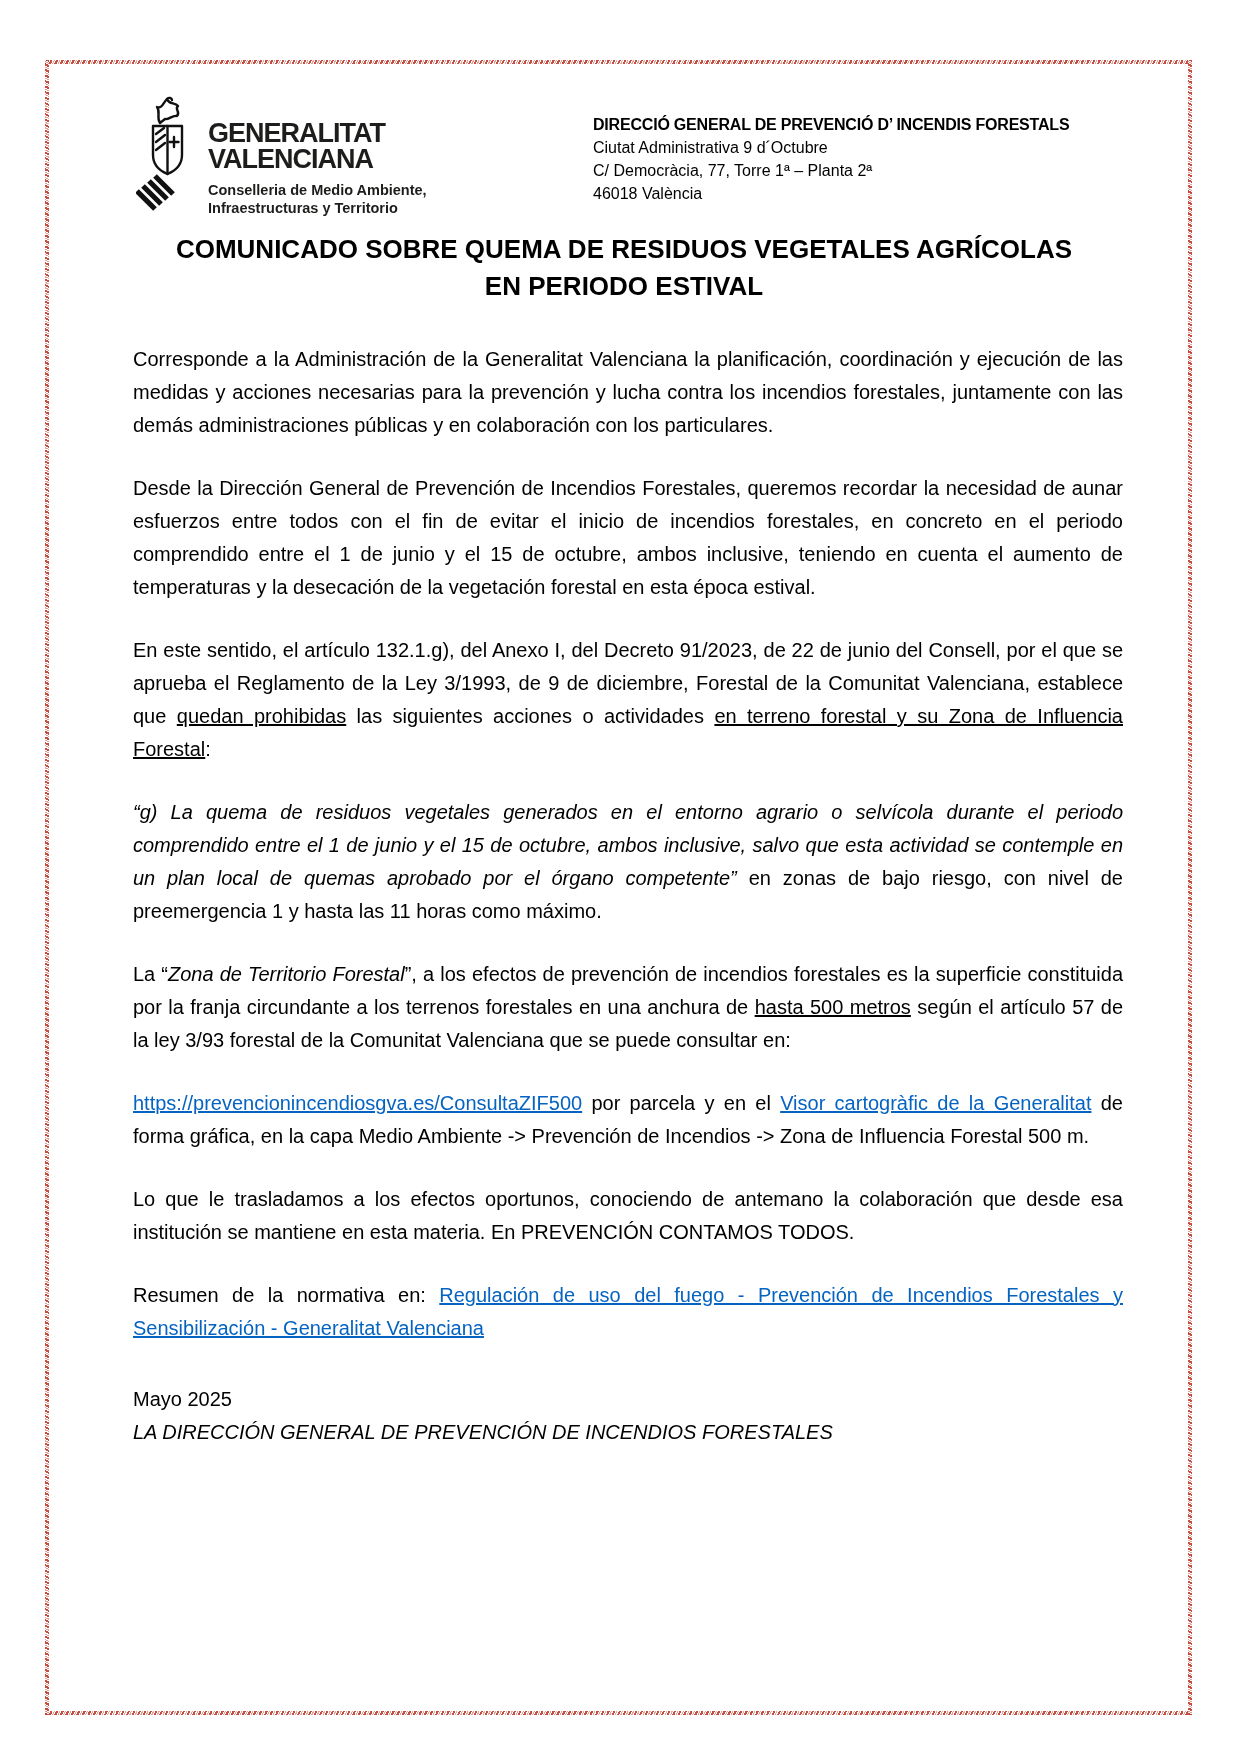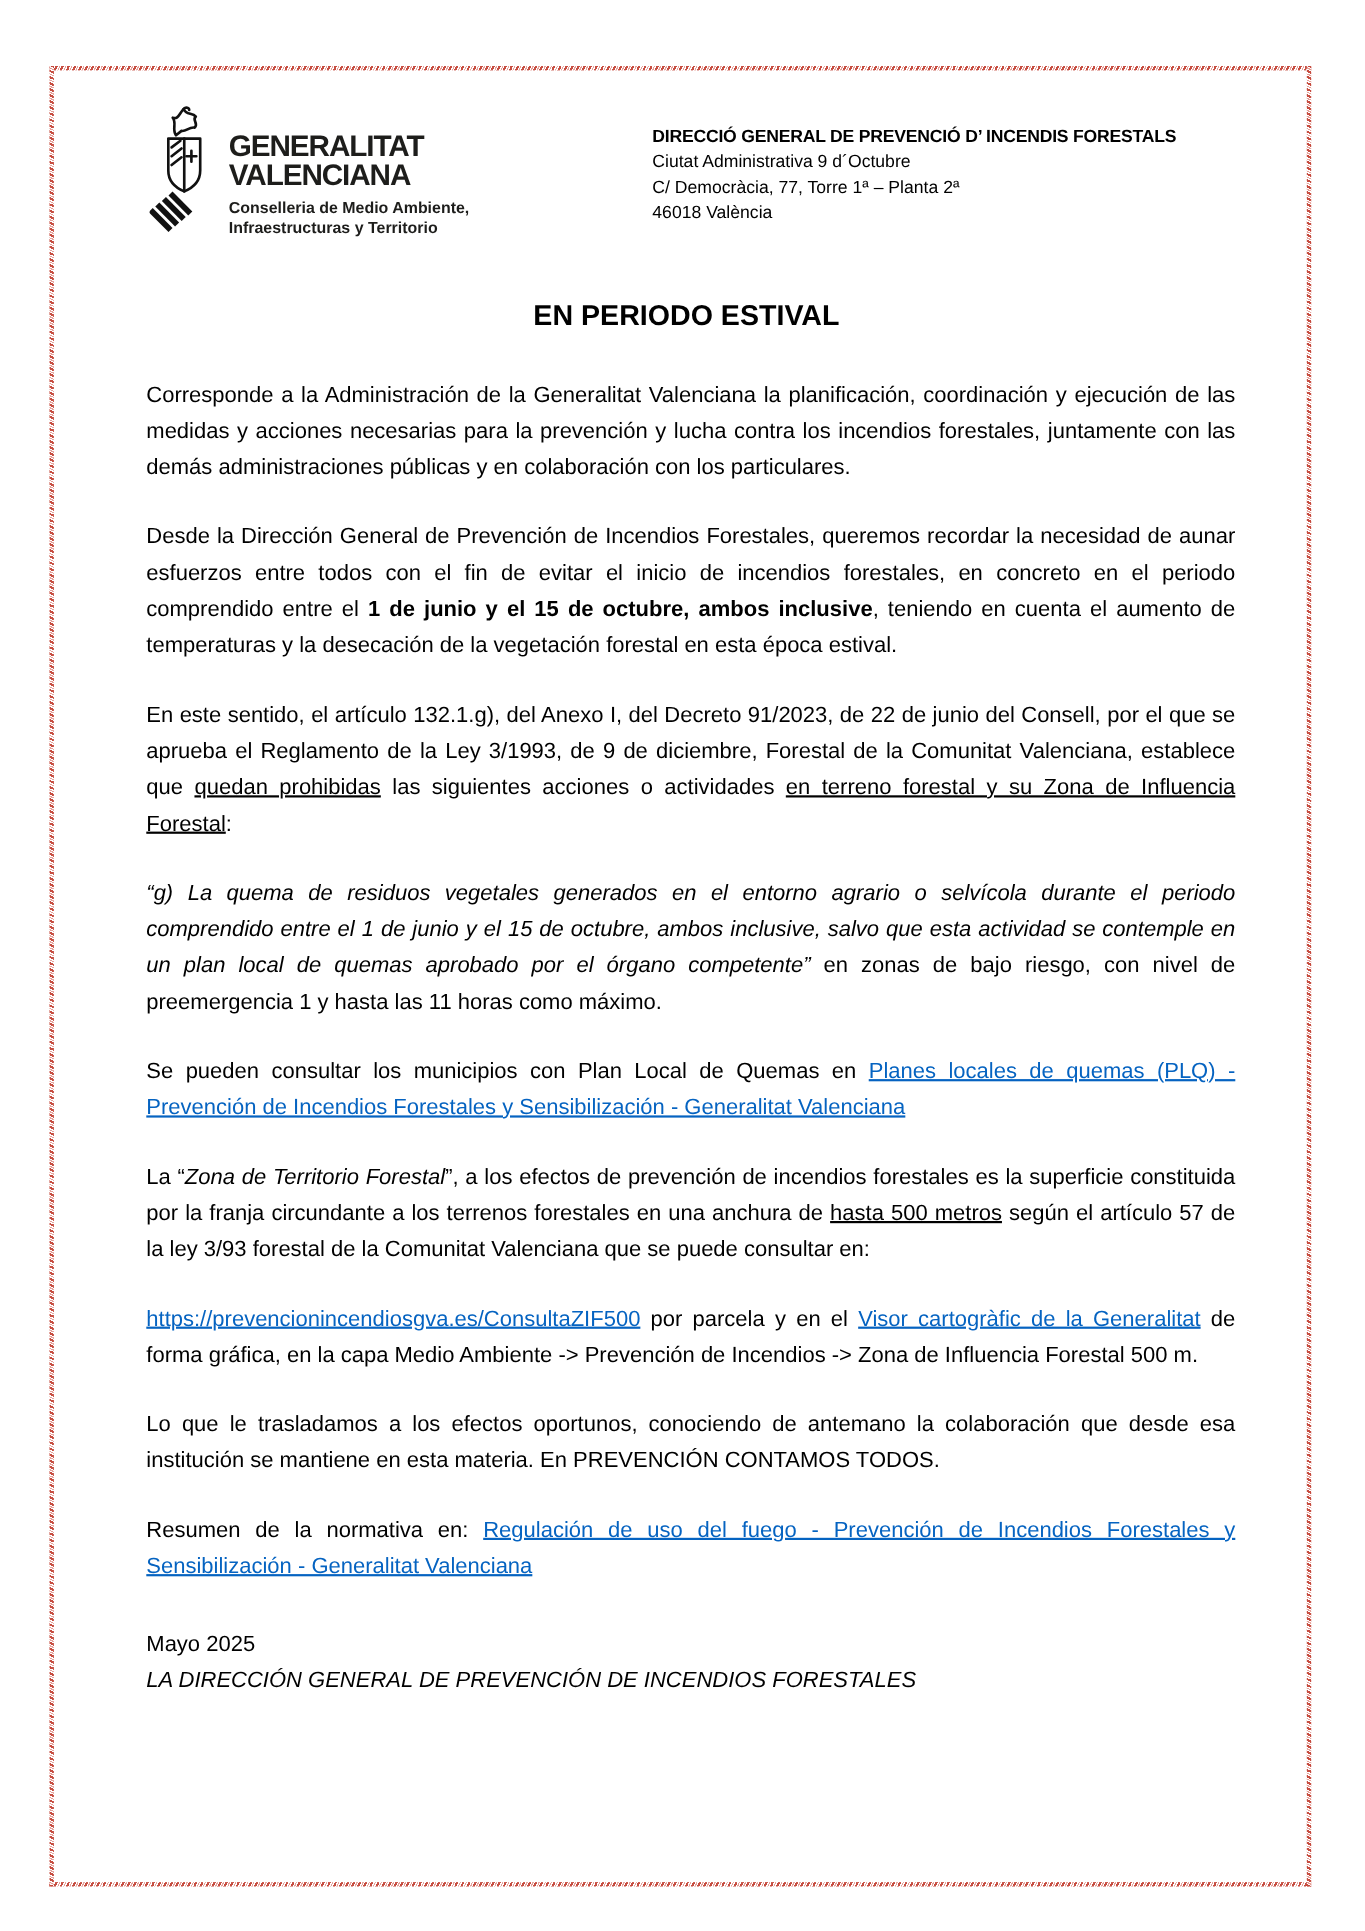--- a/index.html
+++ b/index.html
@@ -33,21 +33,21 @@
 
   
   .title{
     position:absolute;left:125px;right:118px;top:219px;
     text-align:center;font-weight:700;font-size:26px;line-height:37px;margin:0;
   }
 
   
   .doc-body{position:absolute;left:133px;top:331px;width:990px;}
   .doc-body p{margin:0 0 30px 0;font-size:20px;line-height:33px;text-align:justify;}
-  .b{font-weight:700;}
+  .b{font-weight:400;}
   .i{font-style:italic;}
   .u{text-decoration:underline;}
   a.lnk{color:#0563C1;text-decoration:underline;cursor:pointer;}
   .date-line{text-align:center;margin:0 0 0 0 !important;padding-top:8px;}
   .signature-line{text-align:left !important;margin:0 !important;font-style:italic;}
 </style>
 </head>
 <body>
 
 <div class="page">
@@ -86,28 +86,27 @@
     </div>
   </div>
 
   <div class="office">
     <div class="oname">DIRECCIÓ GENERAL DE PREVENCIÓ D’ INCENDIS FORESTALS</div>
     <div>Ciutat Administrativa 9 d´Octubre</div>
     <div>C/ Democràcia, 77, Torre 1ª – Planta 2ª</div>
     <div>46018 València</div>
   </div>
 
-  <h1 class="title"><br><span>EN PERIODO ESTIVAL</span></h1>
+  <h1 class="title"><span>COMUNICADO SOBRE QUEMA DE RESIDUOS VEGETALES AGRÍCOLAS</span><br><span>EN PERIODO ESTIVAL</span></h1>
 
   <div class="doc-body">
     <p><span>Corresponde a la Administración de la Generalitat Valenciana la planificación, coordinación y ejecución de las medidas y acciones necesarias para la prevención y lucha contra los incendios forestales, juntamente con las demás administraciones públicas y en colaboración con los particulares.</span></p>
     <p><span>Desde la Dirección General de Prevención de Incendios Forestales, queremos recordar la necesidad de aunar esfuerzos entre todos con el fin de evitar el inicio de incendios forestales, en concreto en el periodo comprendido entre el </span><span class="b">1 de junio y el 15 de octubre, ambos inclusive</span><span>, teniendo en cuenta el aumento de temperaturas y la desecación de la vegetación forestal en esta época estival.</span></p>
     <p><span>En este sentido, el artículo 132.1.g), del Anexo I, del Decreto 91/2023, de 22 de junio del Consell, por el que se aprueba el Reglamento de la Ley 3/1993, de 9 de diciembre, Forestal de la Comunitat Valenciana, establece que </span><span class="u">quedan prohibidas</span><span> las siguientes acciones o actividades </span><span class="u">en terreno forestal y su Zona de Influencia Forestal</span><span>:</span></p>
     <p><span class="i">“g) La quema de residuos vegetales generados en el entorno agrario o selvícola durante el periodo comprendido entre el 1 de junio y el 15 de octubre, ambos inclusive, salvo que esta actividad se contemple en un plan local de quemas aprobado por el órgano competente”</span><span> en zonas de bajo riesgo, con nivel de preemergencia 1 y hasta las 11 horas como máximo.</span></p>
-    <p><span>Se pueden consultar los municipios con Plan Local de Quemas en </span><a href="#" class="lnk">Planes locales de quemas (PLQ) - Prevención de Incendios Forestales y Sensibilización - Generalitat Valenciana</a></p>
     <p><span>La “</span><span class="i">Zona de Territorio Forestal</span><span>”, a los efectos de prevención de incendios forestales es la superficie constituida por la franja circundante a los terrenos forestales en una anchura de </span><span class="u">hasta 500 metros</span><span> según el artículo 57 de la ley 3/93 forestal de la Comunitat Valenciana que se puede consultar en:</span></p>
     <p><a href="#" class="lnk">https://prevencionincendiosgva.es/ConsultaZIF500</a><span> por parcela y en el </span><a href="#" class="lnk">Visor cartogràfic de la Generalitat</a><span> de forma gráfica, en la capa Medio Ambiente -&gt; Prevención de Incendios -&gt; Zona de Influencia Forestal 500 m.</span></p>
     <p><span>Lo que le trasladamos a los efectos oportunos, conociendo de antemano la colaboración que desde esa institución se mantiene en esta materia. En PREVENCIÓN CONTAMOS TODOS.</span></p>
     <p><span>Resumen de la normativa en: </span><a href="#" class="lnk">Regulación de uso del fuego - Prevención de Incendios Forestales y Sensibilización - Generalitat Valenciana</a></p>
     <p class="date-line">Mayo 2025</p>
     <p class="signature-line">LA DIRECCIÓN GENERAL DE PREVENCIÓN DE INCENDIOS FORESTALES</p>
   </div>
 
 </div>
 

